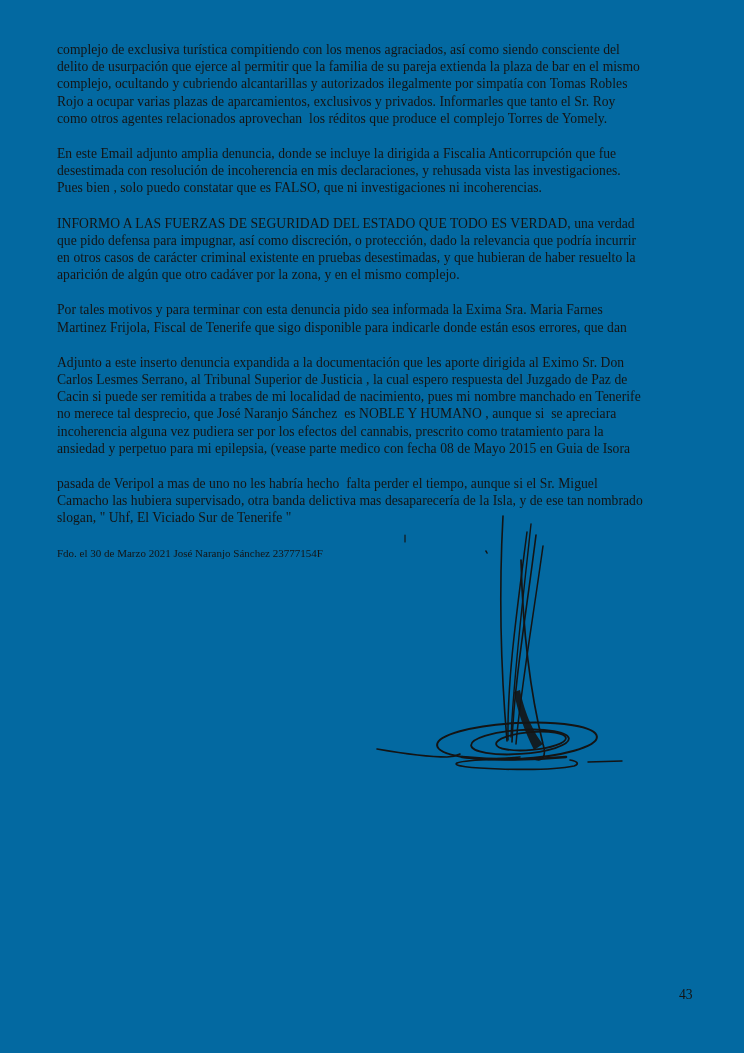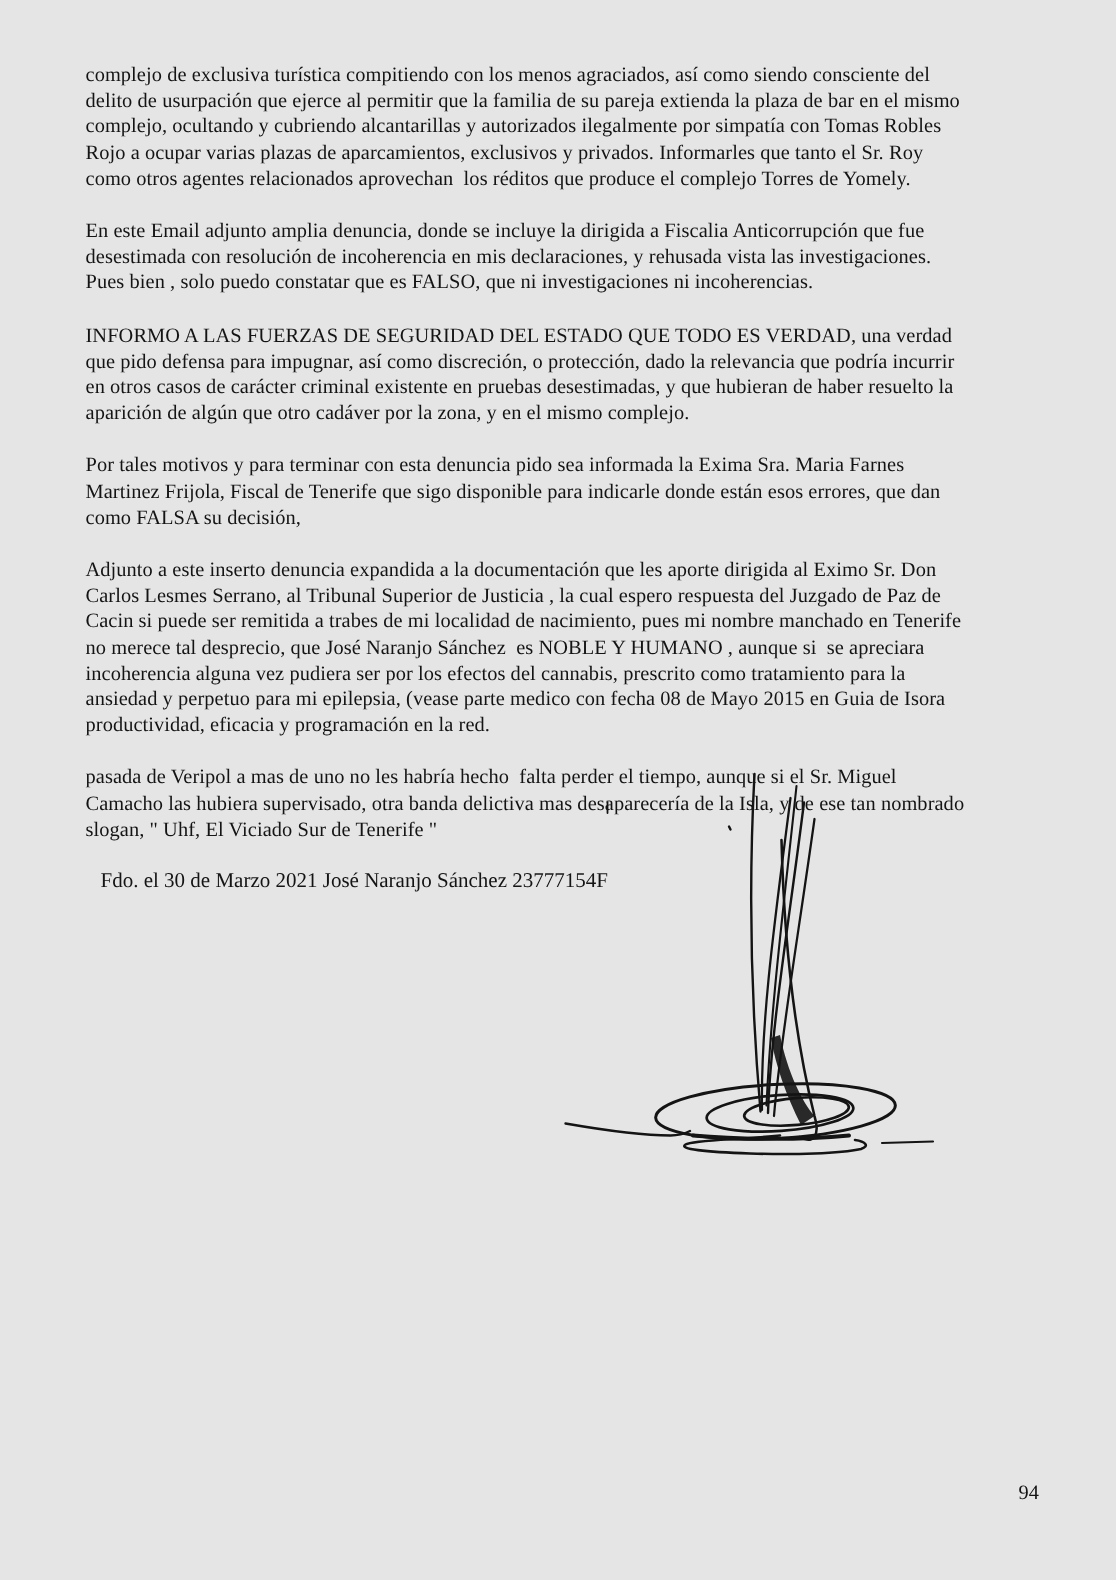--- a/index.html
+++ b/index.html
@@ -4,21 +4,21 @@
 <style>
   html, body {
     margin: 0;
     padding: 0;
     background: #ffffff;
   }
   .page {
     position: relative;
     width: 744px;
     height: 1053px;
-    background: #e5e5e5;
+    background: #0369a1;
     overflow: hidden;
     font-family: "Liberation Serif", "DejaVu Serif", serif;
     color: #141414;
   }
   .letter-body {
     position: absolute;
     left: 57px;
     top: 41px;
     width: 650px;
   }
@@ -26,23 +26,22 @@
     margin: 0 0 18px 0;
   }
   .line {
     white-space: pre;
     font-size: 13.6px;
     line-height: 17.2px;
     letter-spacing: 0.05px;
   }
   .signed-line {
     white-space: pre;
-    font-size: 14px;
+    font-size: 11px;
     line-height: 17.2px;
-    margin-left: 10px;
   }
   .signature-svg {
     position: absolute;
     left: 350px;
     top: 490px;
     width: 340px;
     height: 310px;
     pointer-events: none;
   }
   .page-number {
@@ -74,30 +73,28 @@
         </div>
         <div class="paragraph">
           <div class="line">INFORMO A LAS FUERZAS DE SEGURIDAD DEL ESTADO QUE TODO ES VERDAD, una verdad</div>
           <div class="line">que pido defensa para impugnar, así como discreción, o protección, dado la relevancia que podría incurrir</div>
           <div class="line">en otros casos de carácter criminal existente en pruebas desestimadas, y que hubieran de haber resuelto la</div>
           <div class="line">aparición de algún que otro cadáver por la zona, y en el mismo complejo.</div>
         </div>
         <div class="paragraph">
           <div class="line">Por tales motivos y para terminar con esta denuncia pido sea informada la Exima Sra. Maria Farnes</div>
           <div class="line">Martinez Frijola, Fiscal de Tenerife que sigo disponible para indicarle donde están esos errores, que dan</div>
-          <div class="line">como FALSA su decisión,</div>
         </div>
         <div class="paragraph">
           <div class="line">Adjunto a este inserto denuncia expandida a la documentación que les aporte dirigida al Eximo Sr. Don</div>
           <div class="line">Carlos Lesmes Serrano, al Tribunal Superior de Justicia , la cual espero respuesta del Juzgado de Paz de</div>
           <div class="line">Cacin si puede ser remitida a trabes de mi localidad de nacimiento, pues mi nombre manchado en Tenerife</div>
           <div class="line">no merece tal desprecio, que José Naranjo Sánchez  es NOBLE Y HUMANO , aunque si  se apreciara</div>
           <div class="line">incoherencia alguna vez pudiera ser por los efectos del cannabis, prescrito como tratamiento para la</div>
           <div class="line">ansiedad y perpetuo para mi epilepsia, (vease parte medico con fecha 08 de Mayo 2015 en Guia de Isora</div>
-          <div class="line">productividad, eficacia y programación en la red.</div>
         </div>
         <div class="paragraph">
           <div class="line">pasada de Veripol a mas de uno no les habría hecho  falta perder el tiempo, aunque si el Sr. Miguel</div>
           <div class="line">Camacho las hubiera supervisado, otra banda delictiva mas desaparecería de la Isla, y de ese tan nombrado</div>
           <div class="line">slogan, " Uhf, El Viciado Sur de Tenerife "</div>
         </div>
       </div>
     <div class="signed-line">Fdo. el 30 de Marzo 2021 José Naranjo Sánchez 23777154F</div>
   </div>
 
@@ -121,14 +118,14 @@
       <path d="M377,749 C400,753 425,757 447,757 C452,757 456,756 460,754" stroke-width="1.6"></path>
 
       <path d="M520,757 C490,760 462,760 457,763 C452,766 470,768 500,769 C530,770 560,769 574,766 C580,764 577,761 570,760" stroke-width="1.7"></path>
       <path d="M588,762 L622,761" stroke-width="1.4"></path>
       <path d="M462,757 C495,760 535,760 566,757" stroke-width="2.6"></path>
     </g>
 
     <path d="M520,690 C525,715 535,735 543,744 L534,750 C524,730 517,710 514,692 Z" fill="#141414" opacity="0.9"></path>
   </svg>
 
-  <div class="page-number">94</div>
+  <div class="page-number">43</div>
 </div>
 
 </body></html>

